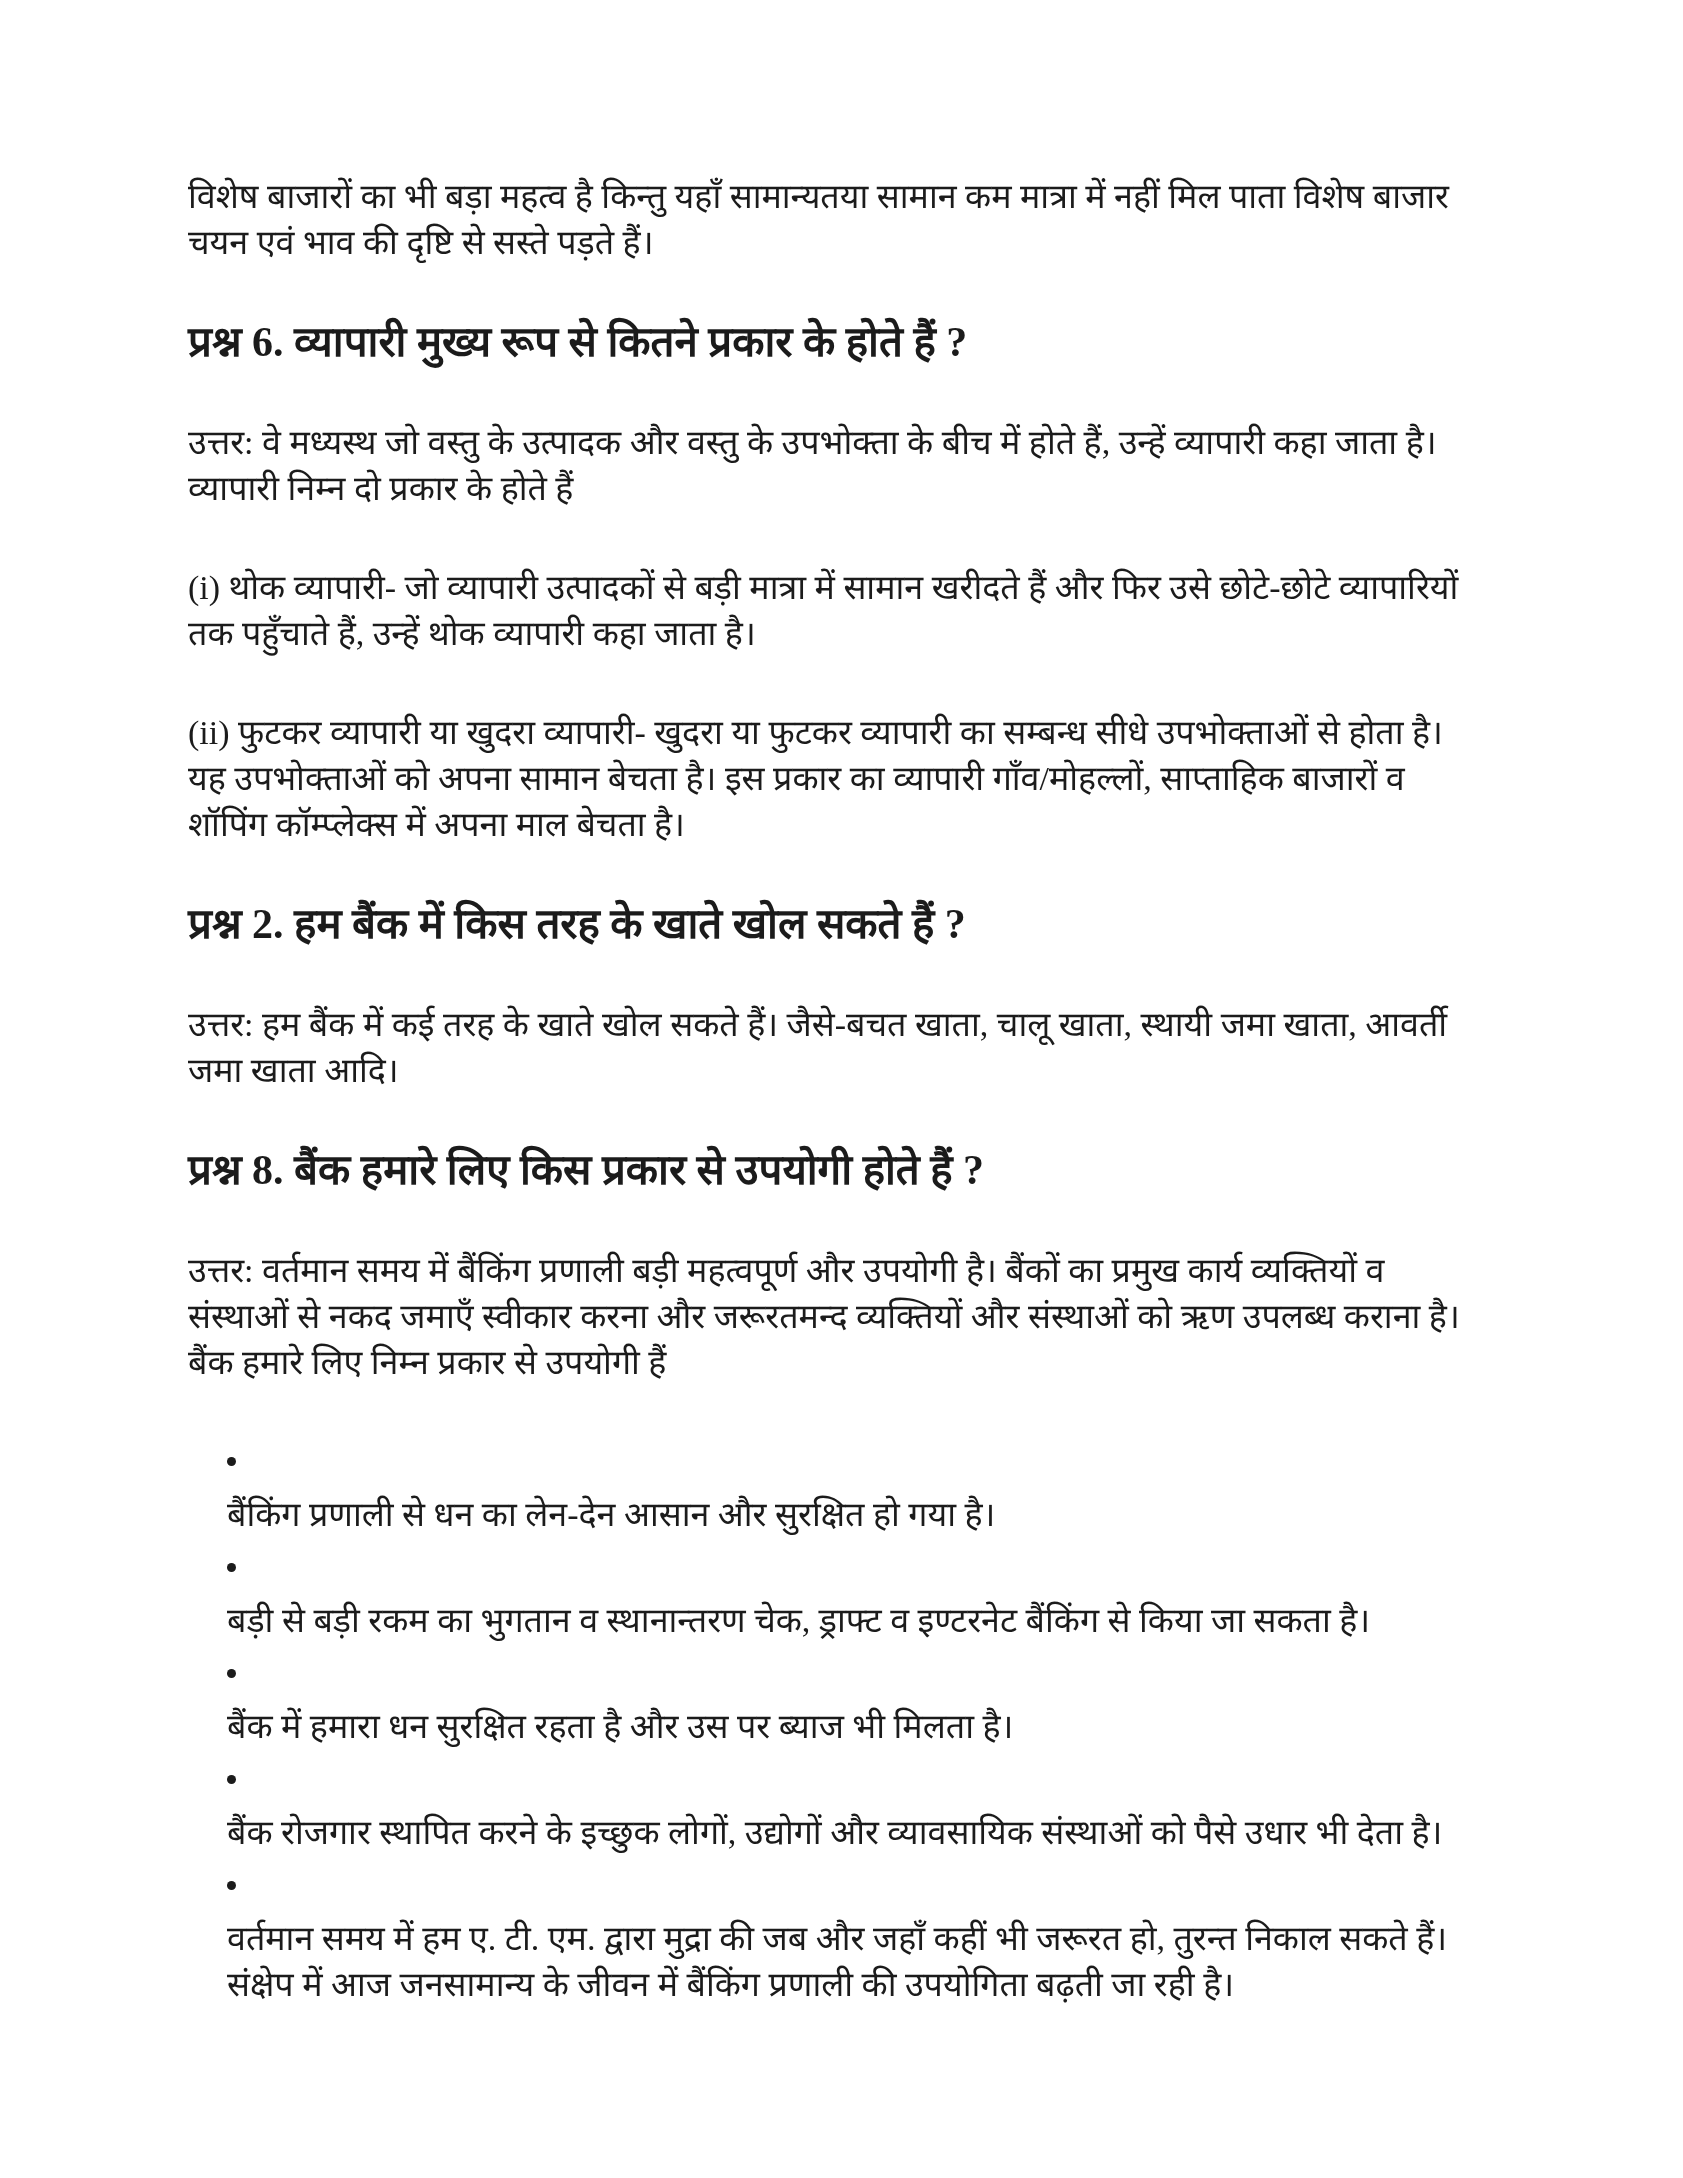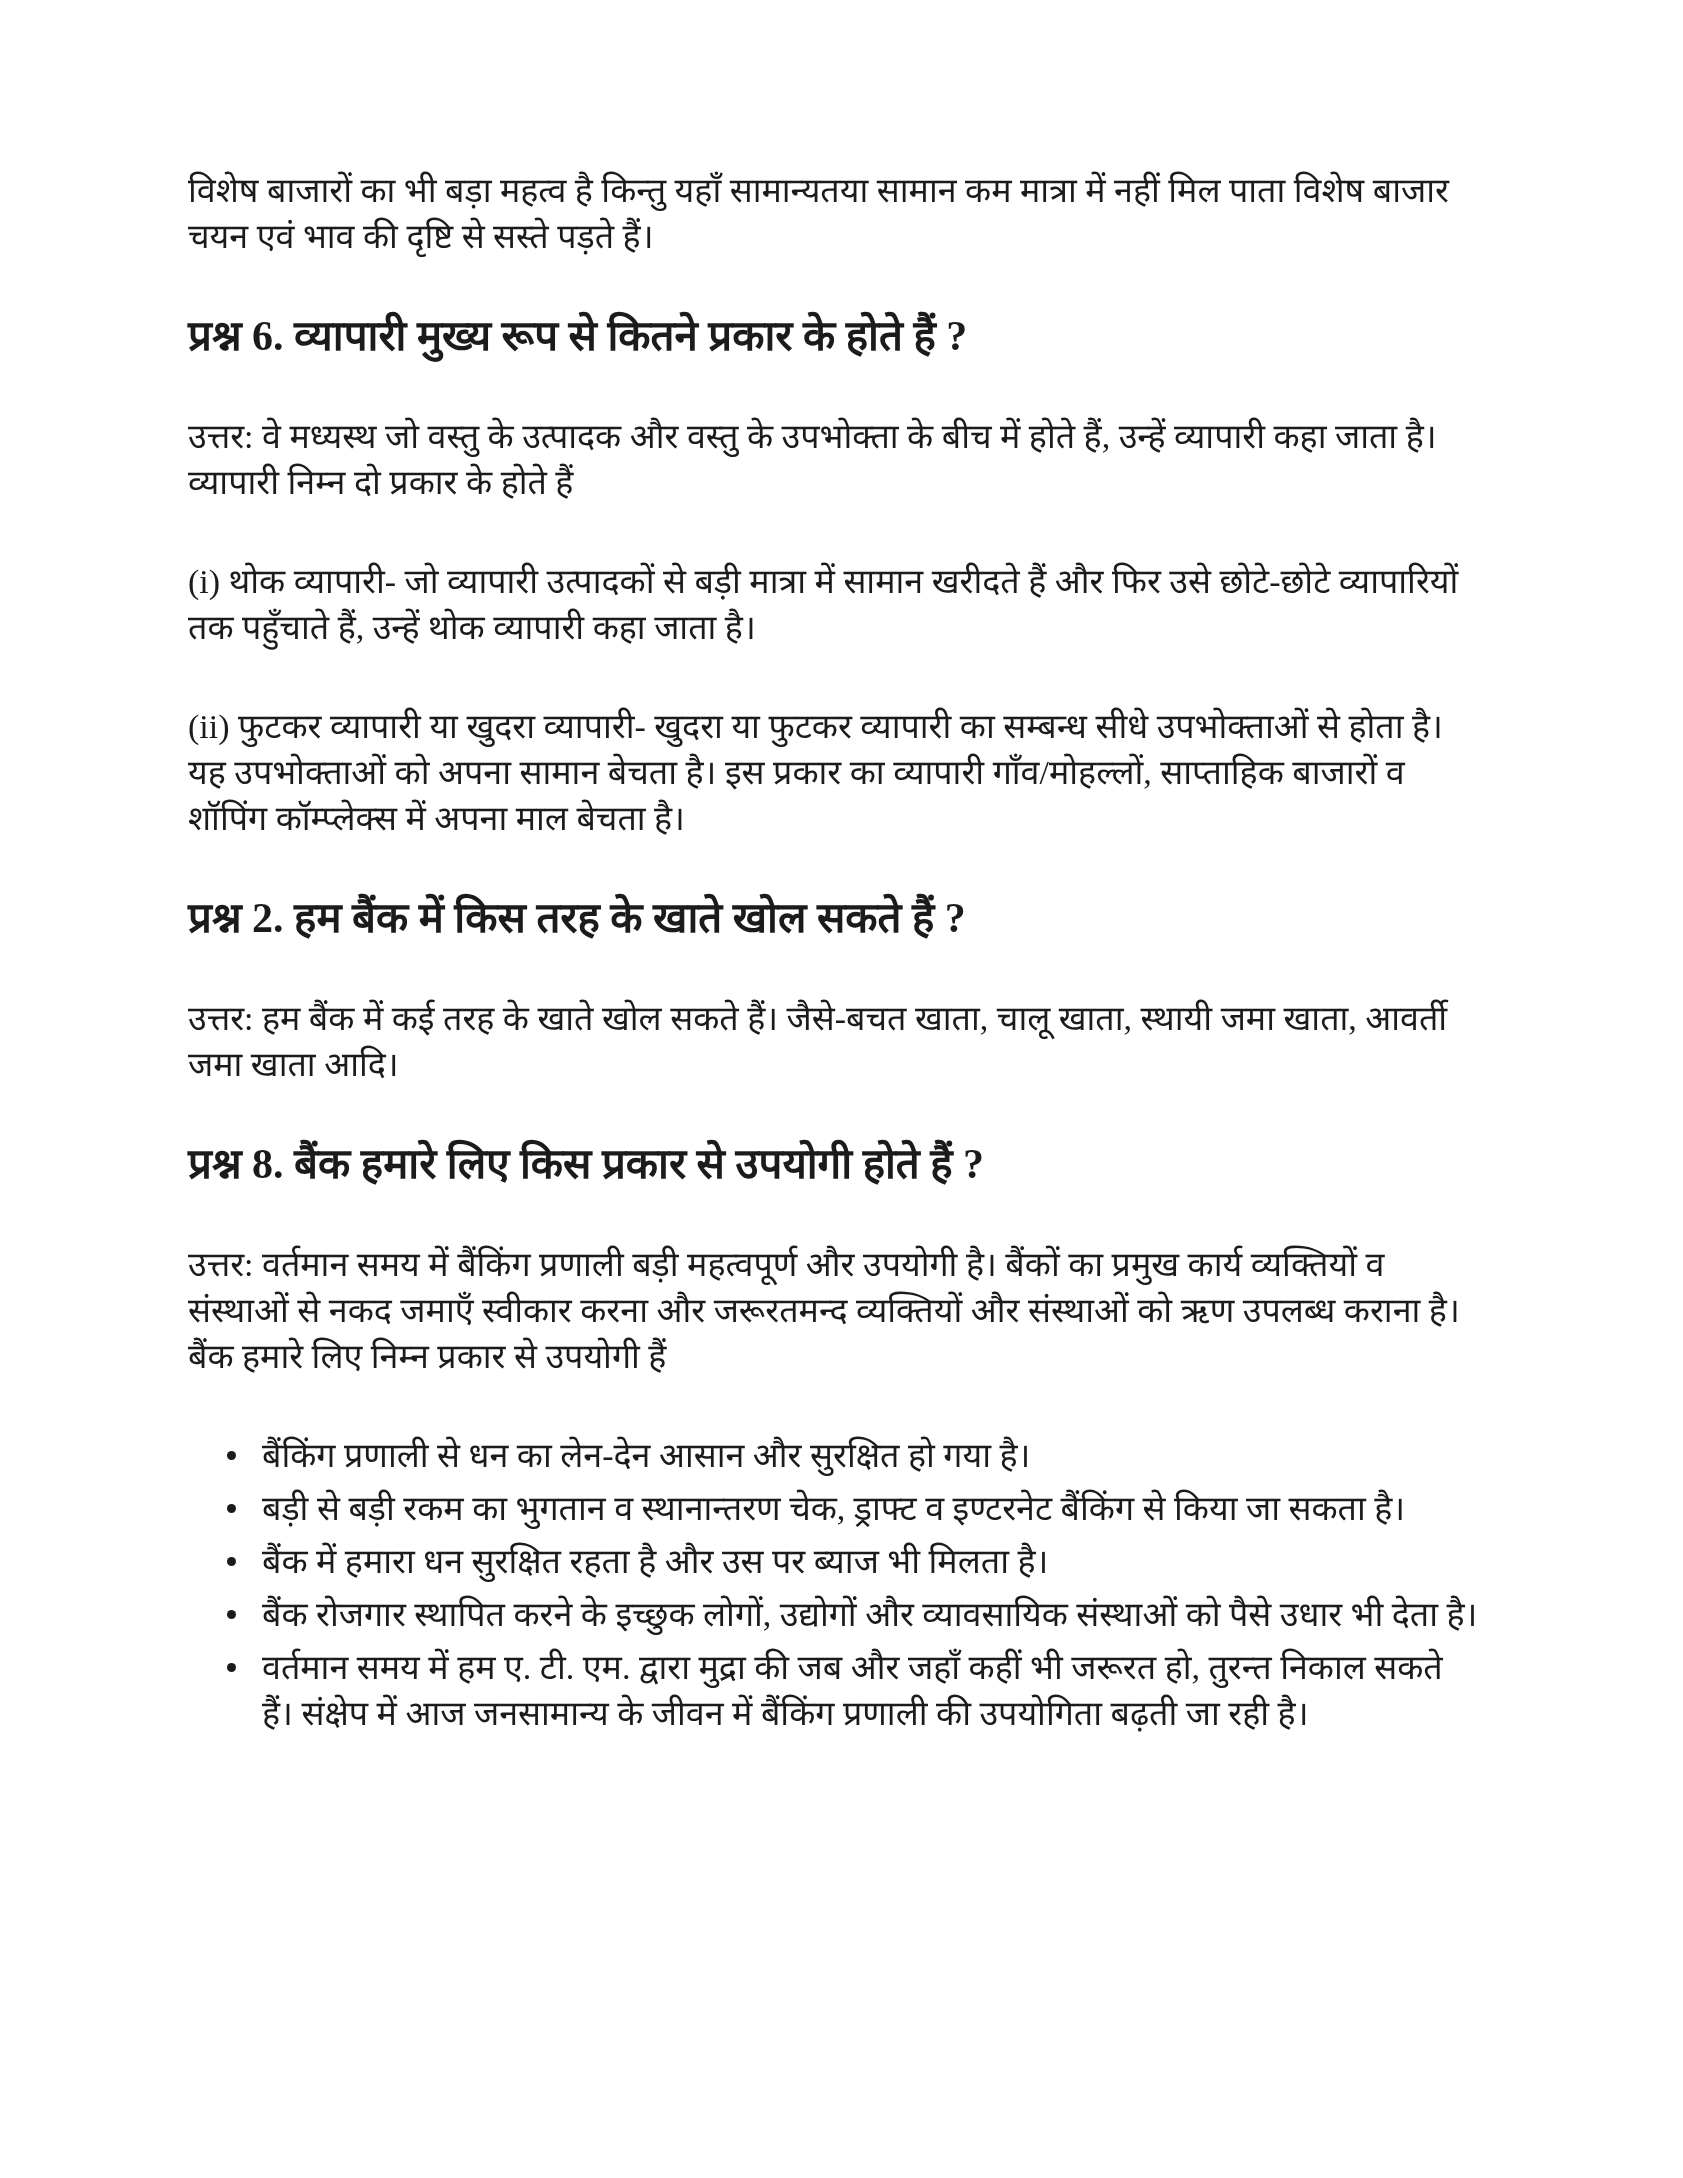--- a/index.html
+++ b/index.html
@@ -10,21 +10,21 @@
   body {
     width: 1683px;
     height: 2178px;
     position: relative;
     font-family: "Liberation Serif", "DejaVu Serif", serif;
     color: #1b1b1b;
   }
   .page-content {
     position: absolute;
     left: 188px;
-    top: 168px;
+    top: 174px;
     width: 1292px;
     font-size: 34px;
     line-height: 46px;
     text-align: left;
   }
   .para {
     margin: 0 0 53px 0;
   }
   .q-heading {
     font-size: 42px;
@@ -38,20 +38,21 @@
   .benefits-list {
     list-style: none;
     margin: 0;
     padding: 0 0 0 39px;
   }
   .benefits-list li {
     display: flex;
     align-items: flex-start;
     gap: 26px;
     margin: 0 0 7px 0;
+    flex-direction: column;
   }
   .dot {
     flex: 0 0 auto;
     width: 9px;
     height: 9px;
     border-radius: 50%;
     background: #1b1b1b;
     margin-top: 18px;
   }
 </style>

